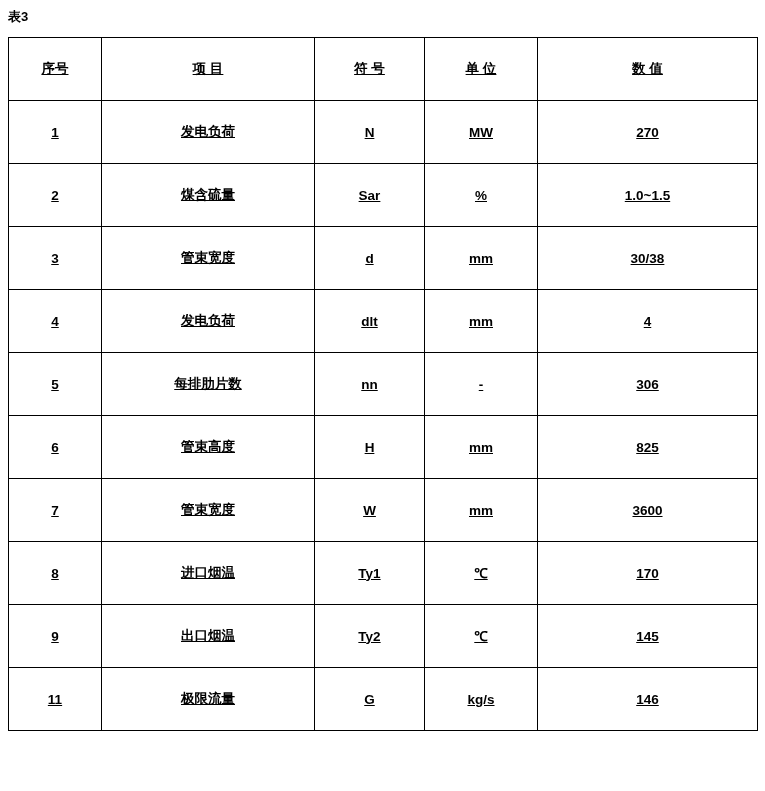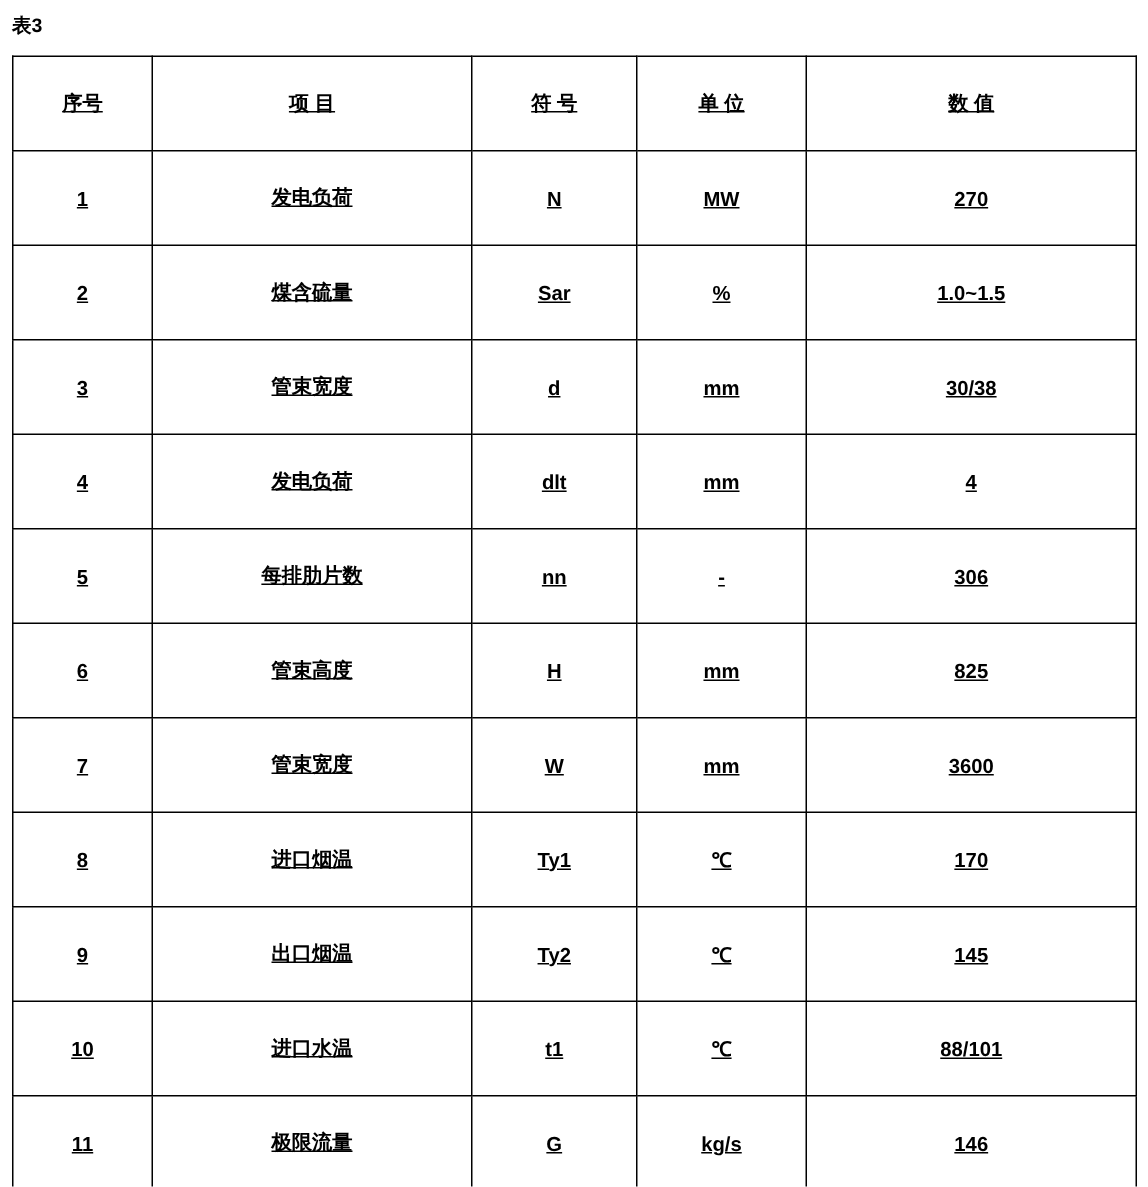--- a/index.html
+++ b/index.html
@@ -149,27 +149,20 @@
           <td class="val-left">170</td>
         </tr>
         <tr>
           <td>9</td>
           <td>出口烟温</td>
           <td>Ty2</td>
           <td>℃</td>
           <td class="val-left">145</td>
         </tr>
         <tr>
-          <td>10</td>
-          <td>进口水温</td>
-          <td>t1</td>
-          <td>℃</td>
-          <td>88/101</td>
-        </tr>
-        <tr>
           <td>11</td>
           <td>极限流量</td>
           <td>G</td>
           <td>kg/s</td>
           <td>146</td>
         </tr>
       </tbody>
   </table>
 
 </div>

